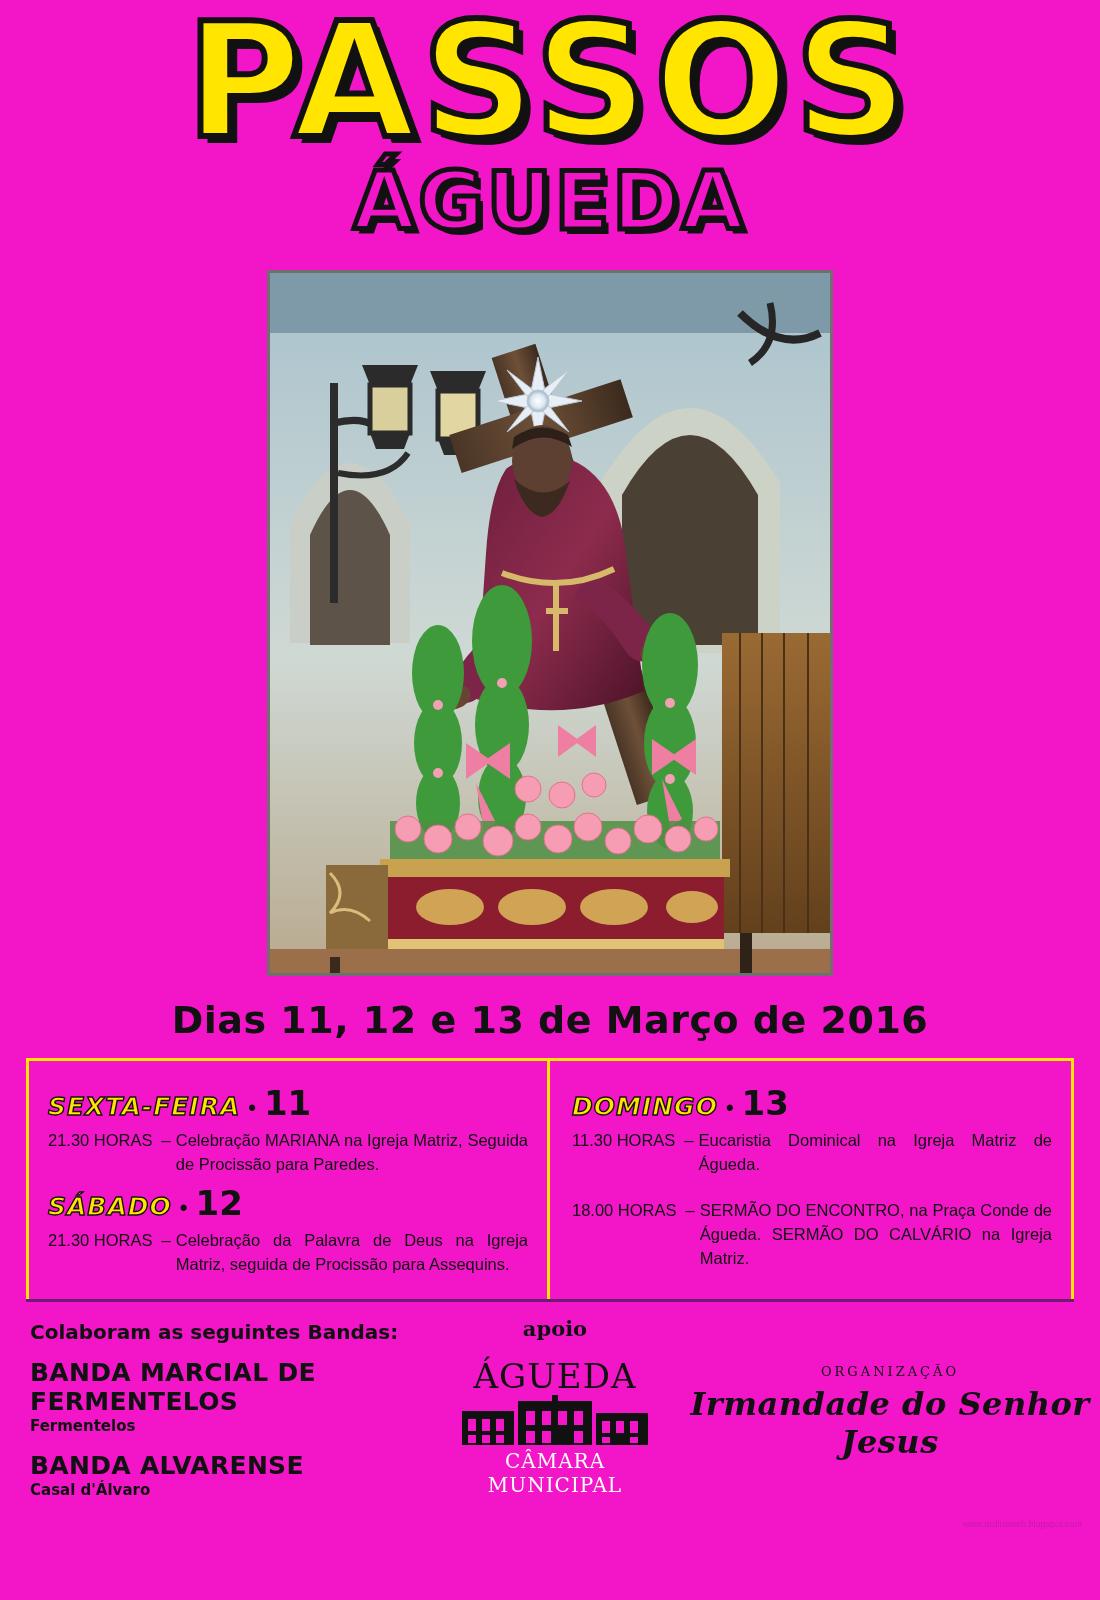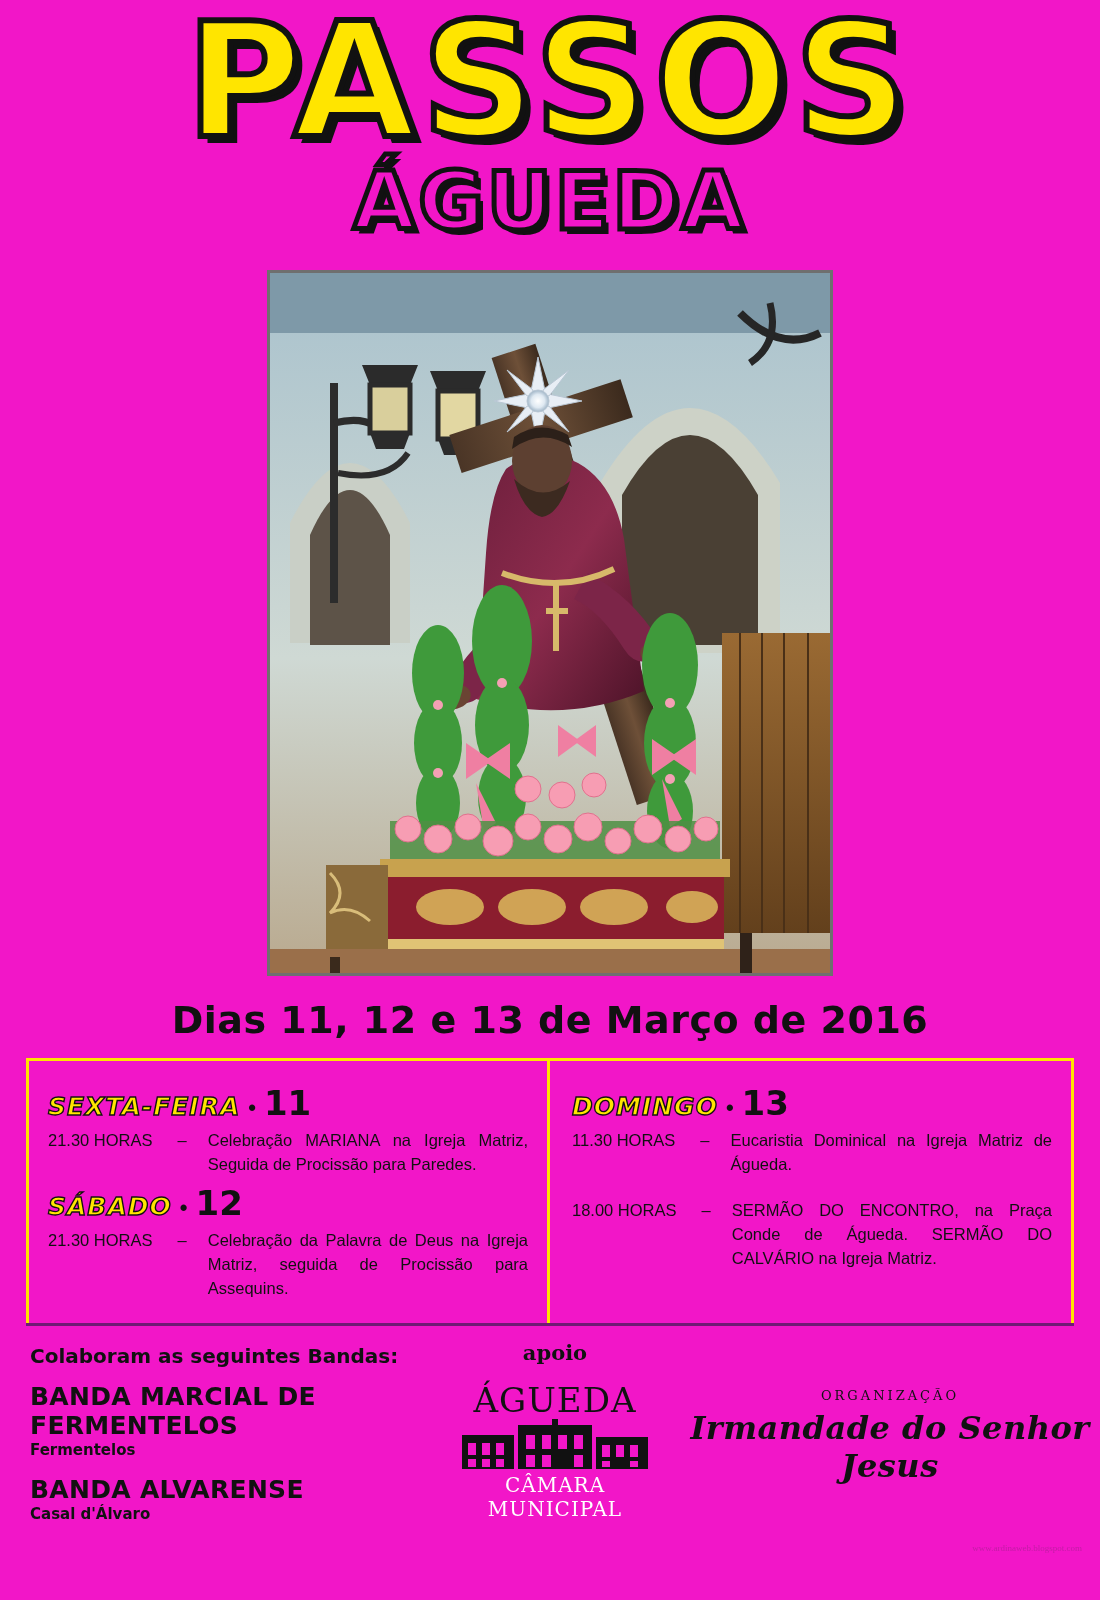--- a/index.html
+++ b/index.html
@@ -129,21 +129,20 @@
     font-size: 34px;
     color: #111;
   }
   .entry {
     display: flex;
     font-family: "Liberation Sans", sans-serif;
     font-size: 16.5px;
     color: #111;
     line-height: 1.45;
     margin-bottom: 6px;
-    gap: 16px;
   }
   .entry .hour {
     white-space: nowrap;
     flex: 0 0 auto;
     padding-right: 4px;
   }
   .entry .dash { flex: 0 0 auto; padding: 0 5px; }
   .entry .txt {
     flex: 1 1 auto;
     text-align: justify;
@@ -231,21 +230,21 @@
     font-weight: bold;
     font-size: 32px;
     color: #111;
     margin-top: 6px;
     letter-spacing: 0.5px;
   }
   .credit {
     position: absolute;
     right: 18px;
     bottom: 2px;
-    font-family: Liberation Serif, serif;
+    font-family: Liberation Sans, sans-serif;
     font-size: 9px;
     color: #c41ca6;
   }
 </style>
 </head>
 <body>
 
 <div class="title-wrap">
   <div class="main-title">PASSOS</div>
   <div class="sub-title">ÁGUEDA</div>

